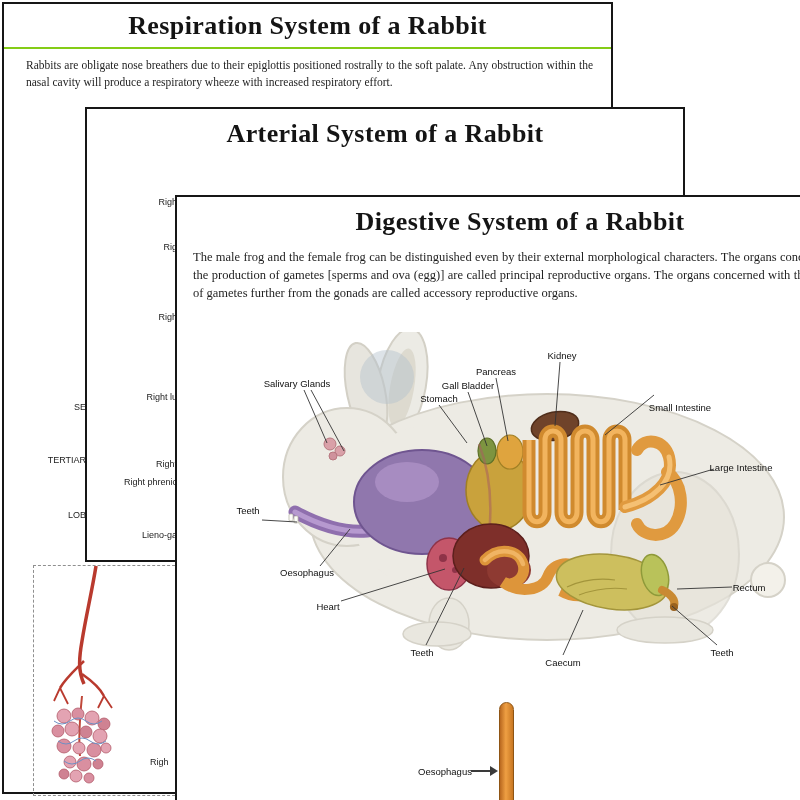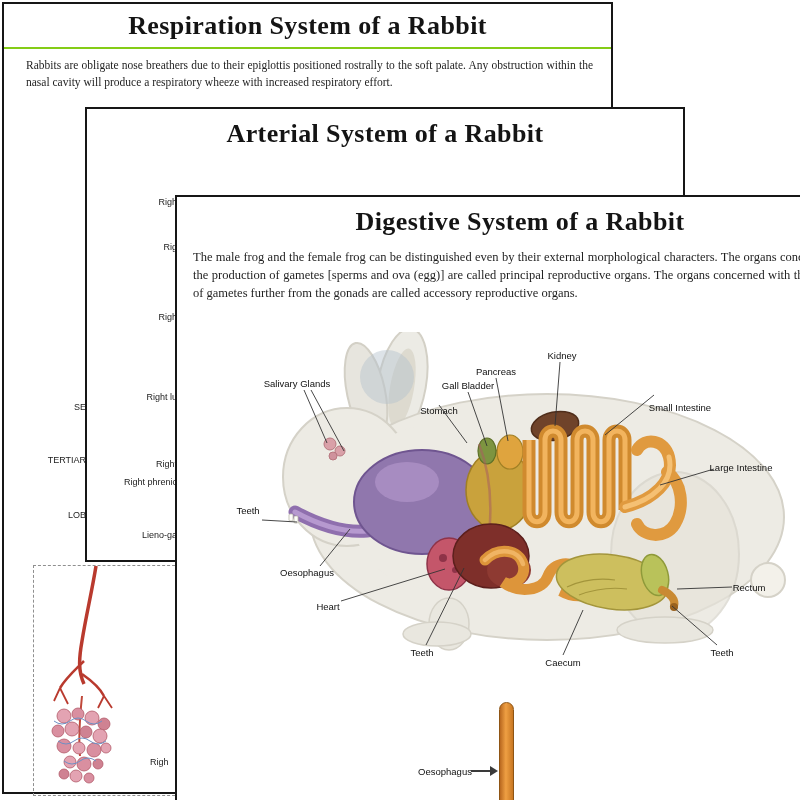--- a/index.html
+++ b/index.html
@@ -161,21 +161,21 @@
       <line x1="85" y1="323" x2="120" y2="325"></line>
       <line x1="143" y1="369" x2="173" y2="332"></line>
       <line x1="164" y1="404" x2="268" y2="372"></line>
       <line x1="249" y1="448" x2="287" y2="371"></line>
       <line x1="386" y1="458" x2="406" y2="413"></line>
       <line x1="555" y1="390" x2="500" y2="392"></line>
       <line x1="540" y1="448" x2="495" y2="409"></line>
     </svg>
   <div id="dig-labels">
       <div class="dlabel" style="left: 120px; top: 186px;">Salivary Glands</div>
-      <div class="dlabel" style="left: 262px; top: 201px; margin-top: 12px;">Stomach</div>
+      <div class="dlabel" style="left: 262px; top: 201px;">Stomach</div>
       <div class="dlabel" style="left: 291px; top: 188px;">Gall Bladder</div>
       <div class="dlabel" style="left: 319px; top: 174px;">Pancreas</div>
       <div class="dlabel" style="left: 385px; top: 158px;">Kidney</div>
       <div class="dlabel" style="left: 503px; top: 193px; margin-top: 17px;">Small Intestine</div>
       <div class="dlabel" style="left: 564px; top: 270px;">Large Intestine</div>
       <div class="dlabel" style="left: 71px; top: 313px;">Teeth</div>
       <div class="dlabel" style="left: 130px; top: 375px;">Oesophagus</div>
       <div class="dlabel" style="left: 151px; top: 409px;">Heart</div>
       <div class="dlabel" style="left: 245px; top: 455px;">Teeth</div>
       <div class="dlabel" style="left: 386px; top: 465px;">Caecum</div>

